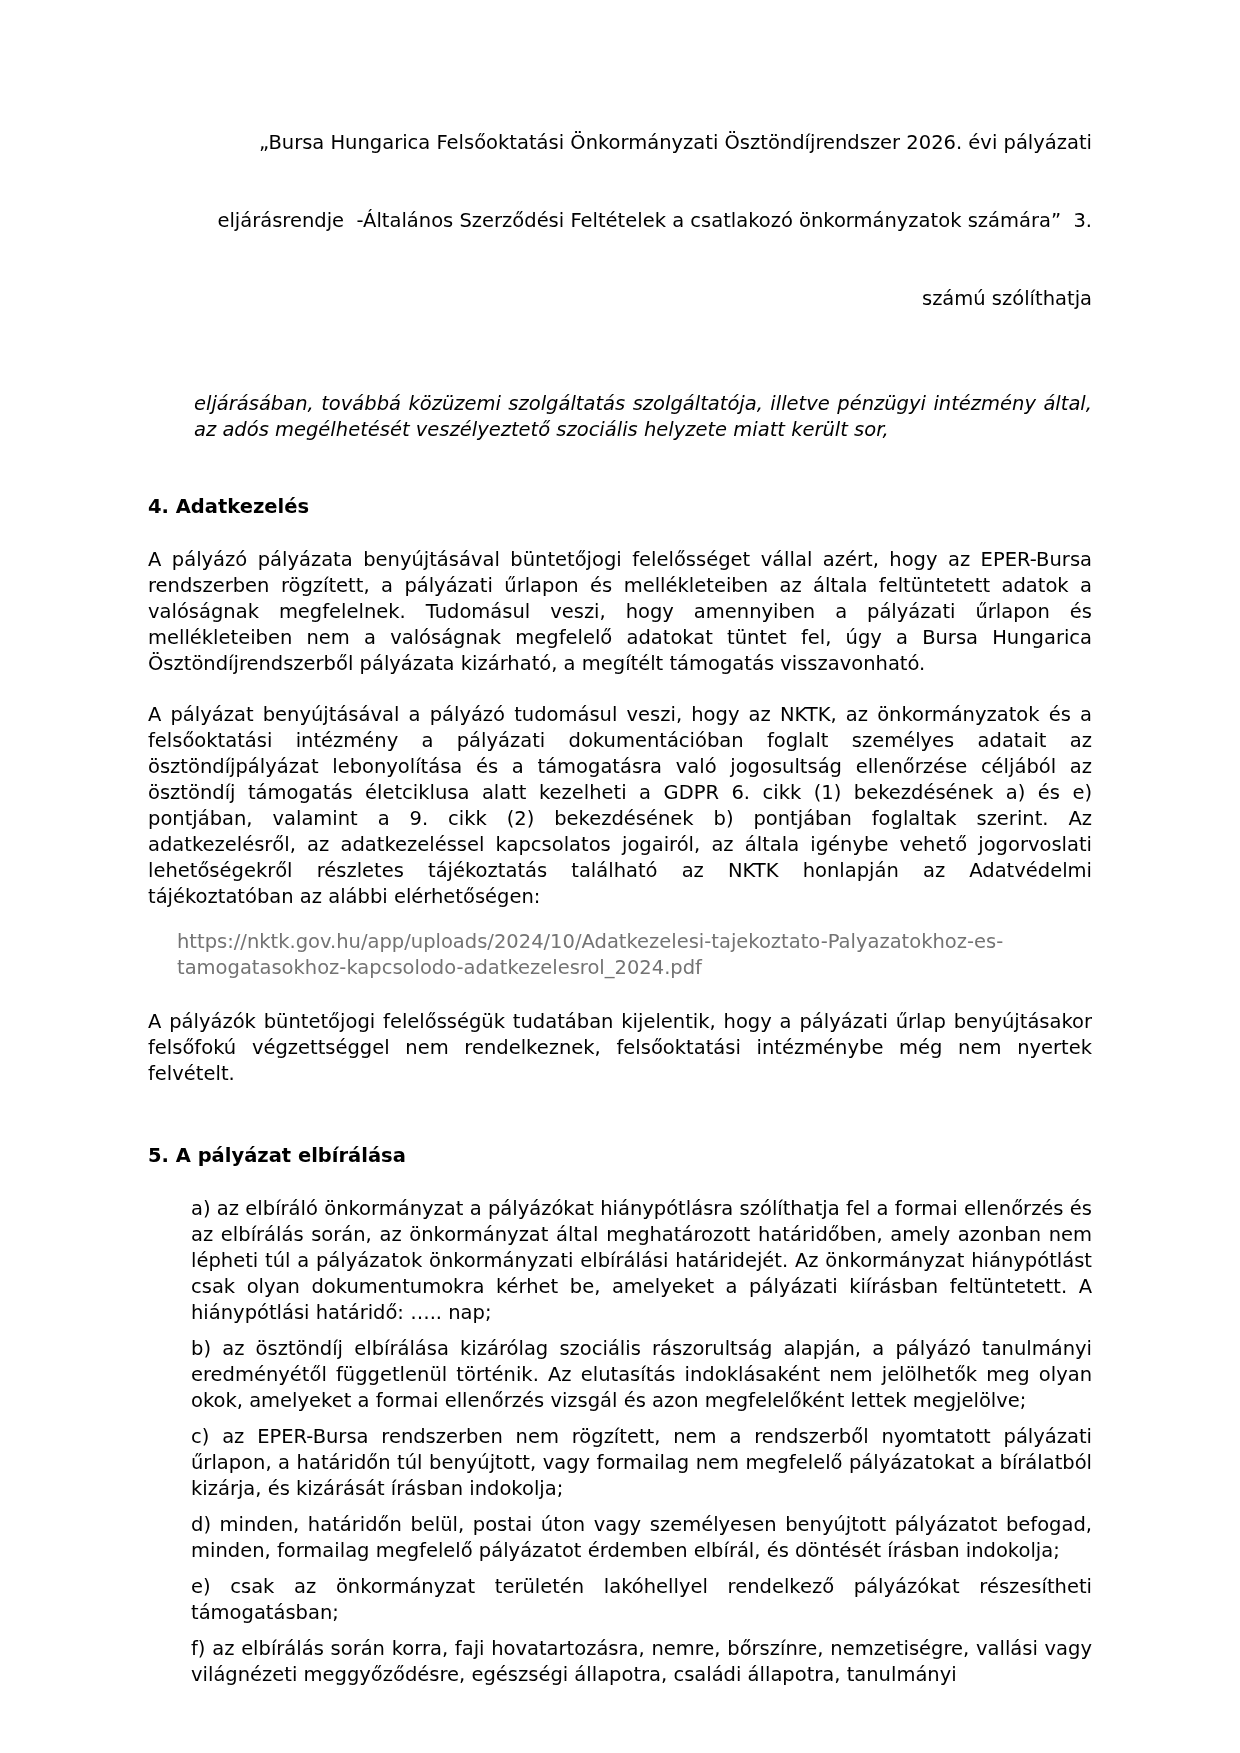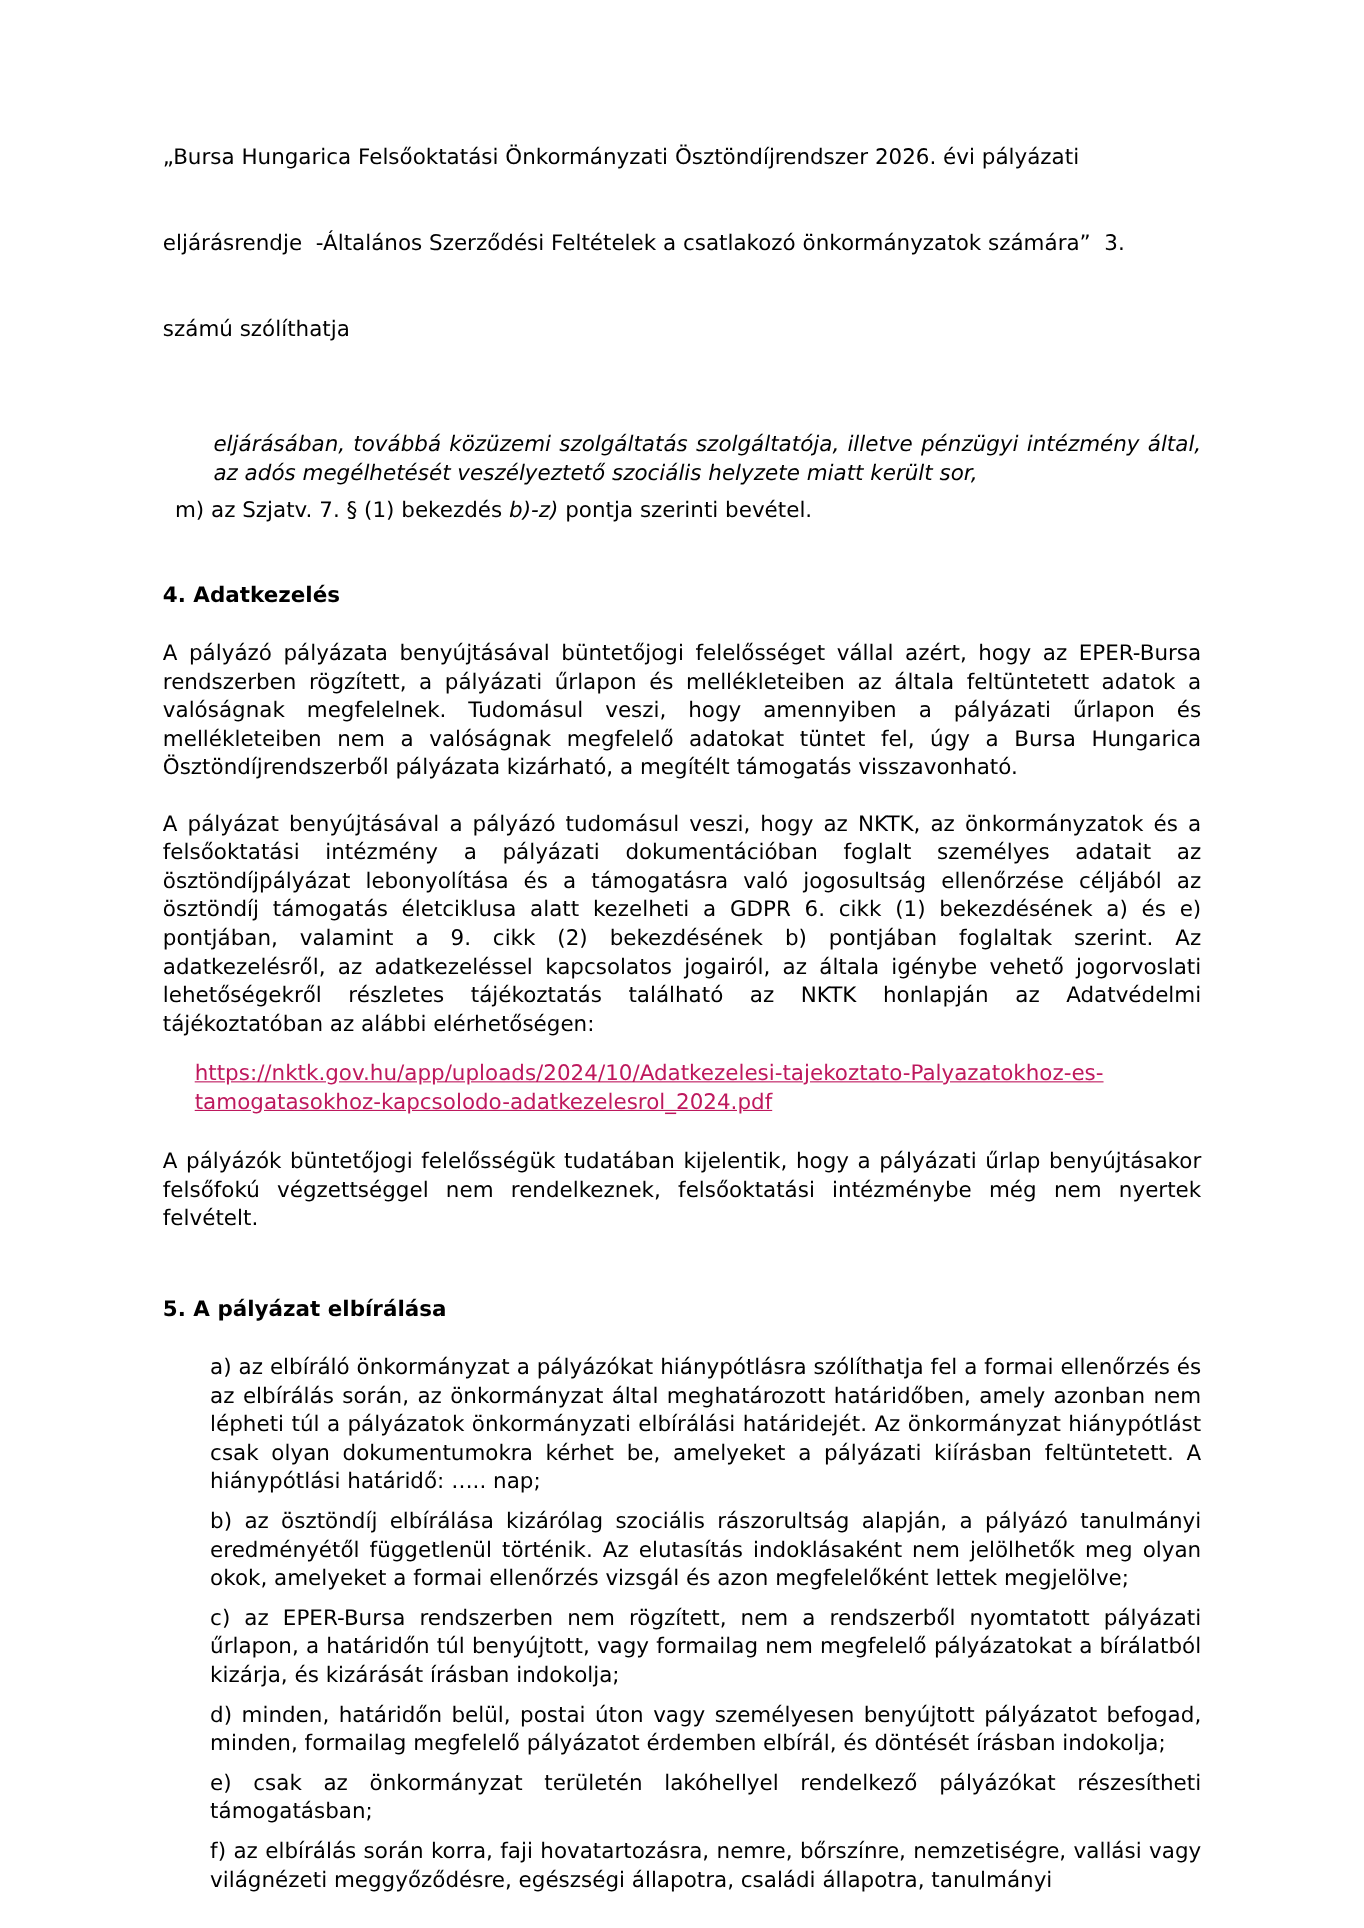--- a/index.html
+++ b/index.html
@@ -9,20 +9,21 @@
     box-sizing:border-box;
     padding:78px 148px 0 148px;
     background:#ffffff;
     color:#000000;
     font-family:"DejaVu Sans","Liberation Sans",sans-serif;
     font-size:19.5px;
     line-height:26px;
     overflow:hidden;
   }
   .doc-header{
+    text-align:right;
     white-space:pre-wrap;
     margin:0 0 27px 0;
   }
   .hang-par{
     margin:0 0 8px 46px;
     text-align:justify;
     font-style:italic;
   }
   .m-line{
     margin:0 0 0 11px;
@@ -35,22 +36,21 @@
   .h5{margin:56px 0 27px 0;}
   .par{
     margin:0 0 25px 0;
     text-align:justify;
   }
   .par-last{margin-bottom:0;}
   .link-block{
     margin:0 0 28px 29px;
   }
   a.doc-link{
-    color:#be185d;
-    text-decoration:underline;
+    color:#737373;
     cursor:pointer;
   }
   .list-item{
     margin:0 0 10px 43px;
     text-align:justify;
   }
   .sec5-intro{
     margin:0 0 29px 0;
     text-align:justify;
   }
@@ -61,21 +61,20 @@
 <div class="page">
 
   <div class="doc-header">
     <div>„Bursa Hungarica Felsőoktatási Önkormányzati Ösztöndíjrendszer 2026. évi pályázati</div>
     <div>eljárásrendje  -Általános Szerződési Feltételek a csatlakozó önkormányzatok számára”  3.</div>
     <div>számú szólíthatja</div>
   </div>
 
   <div class="hang-par">eljárásában, továbbá közüzemi szolgáltatás szolgáltatója, illetve pénzügyi intézmény által, az adós megélhetését veszélyeztető szociális helyzete miatt került sor,</div>
 
-  <div class="m-line"><span>m) az Szjatv. 7. § (1) bekezdés</span> <span class="italic">b)-z)</span> <span>pontja szerinti bevétel.</span></div>
 
   <div class="heading h4">4. Adatkezelés</div>
 
   <div class="par">A pályázó pályázata benyújtásával büntetőjogi felelősséget vállal azért, hogy az EPER-Bursa rendszerben rögzített, a pályázati űrlapon és mellékleteiben az általa feltüntetett adatok a valóságnak megfelelnek. Tudomásul veszi, hogy amennyiben a pályázati űrlapon és mellékleteiben nem a valóságnak megfelelő adatokat tüntet fel, úgy a Bursa Hungarica Ösztöndíjrendszerből pályázata kizárható, a megítélt támogatás visszavonható.</div>
 
   <div class="par" style="margin-bottom:19px;">A pályázat benyújtásával a pályázó tudomásul veszi, hogy az NKTK, az önkormányzatok és a felsőoktatási intézmény a pályázati dokumentációban foglalt személyes adatait az ösztöndíjpályázat lebonyolítása és a támogatásra való jogosultság ellenőrzése céljából az ösztöndíj támogatás életciklusa alatt kezelheti a GDPR 6. cikk (1) bekezdésének a) és e) pontjában, valamint a 9. cikk (2) bekezdésének b) pontjában foglaltak szerint. Az adatkezelésről, az adatkezeléssel kapcsolatos jogairól, az általa igénybe vehető jogorvoslati lehetőségekről részletes tájékoztatás található az NKTK honlapján az Adatvédelmi tájékoztatóban az alábbi elérhetőségen:</div>
 
   <div class="link-block">
     <a class="doc-link"><span>https://nktk.gov.hu/app/uploads/2024/10/Adatkezelesi-tajekoztato-Palyazatokhoz-es-</span><br><span>tamogatasokhoz-kapcsolodo-adatkezelesrol_2024.pdf</span></a>
   </div>

